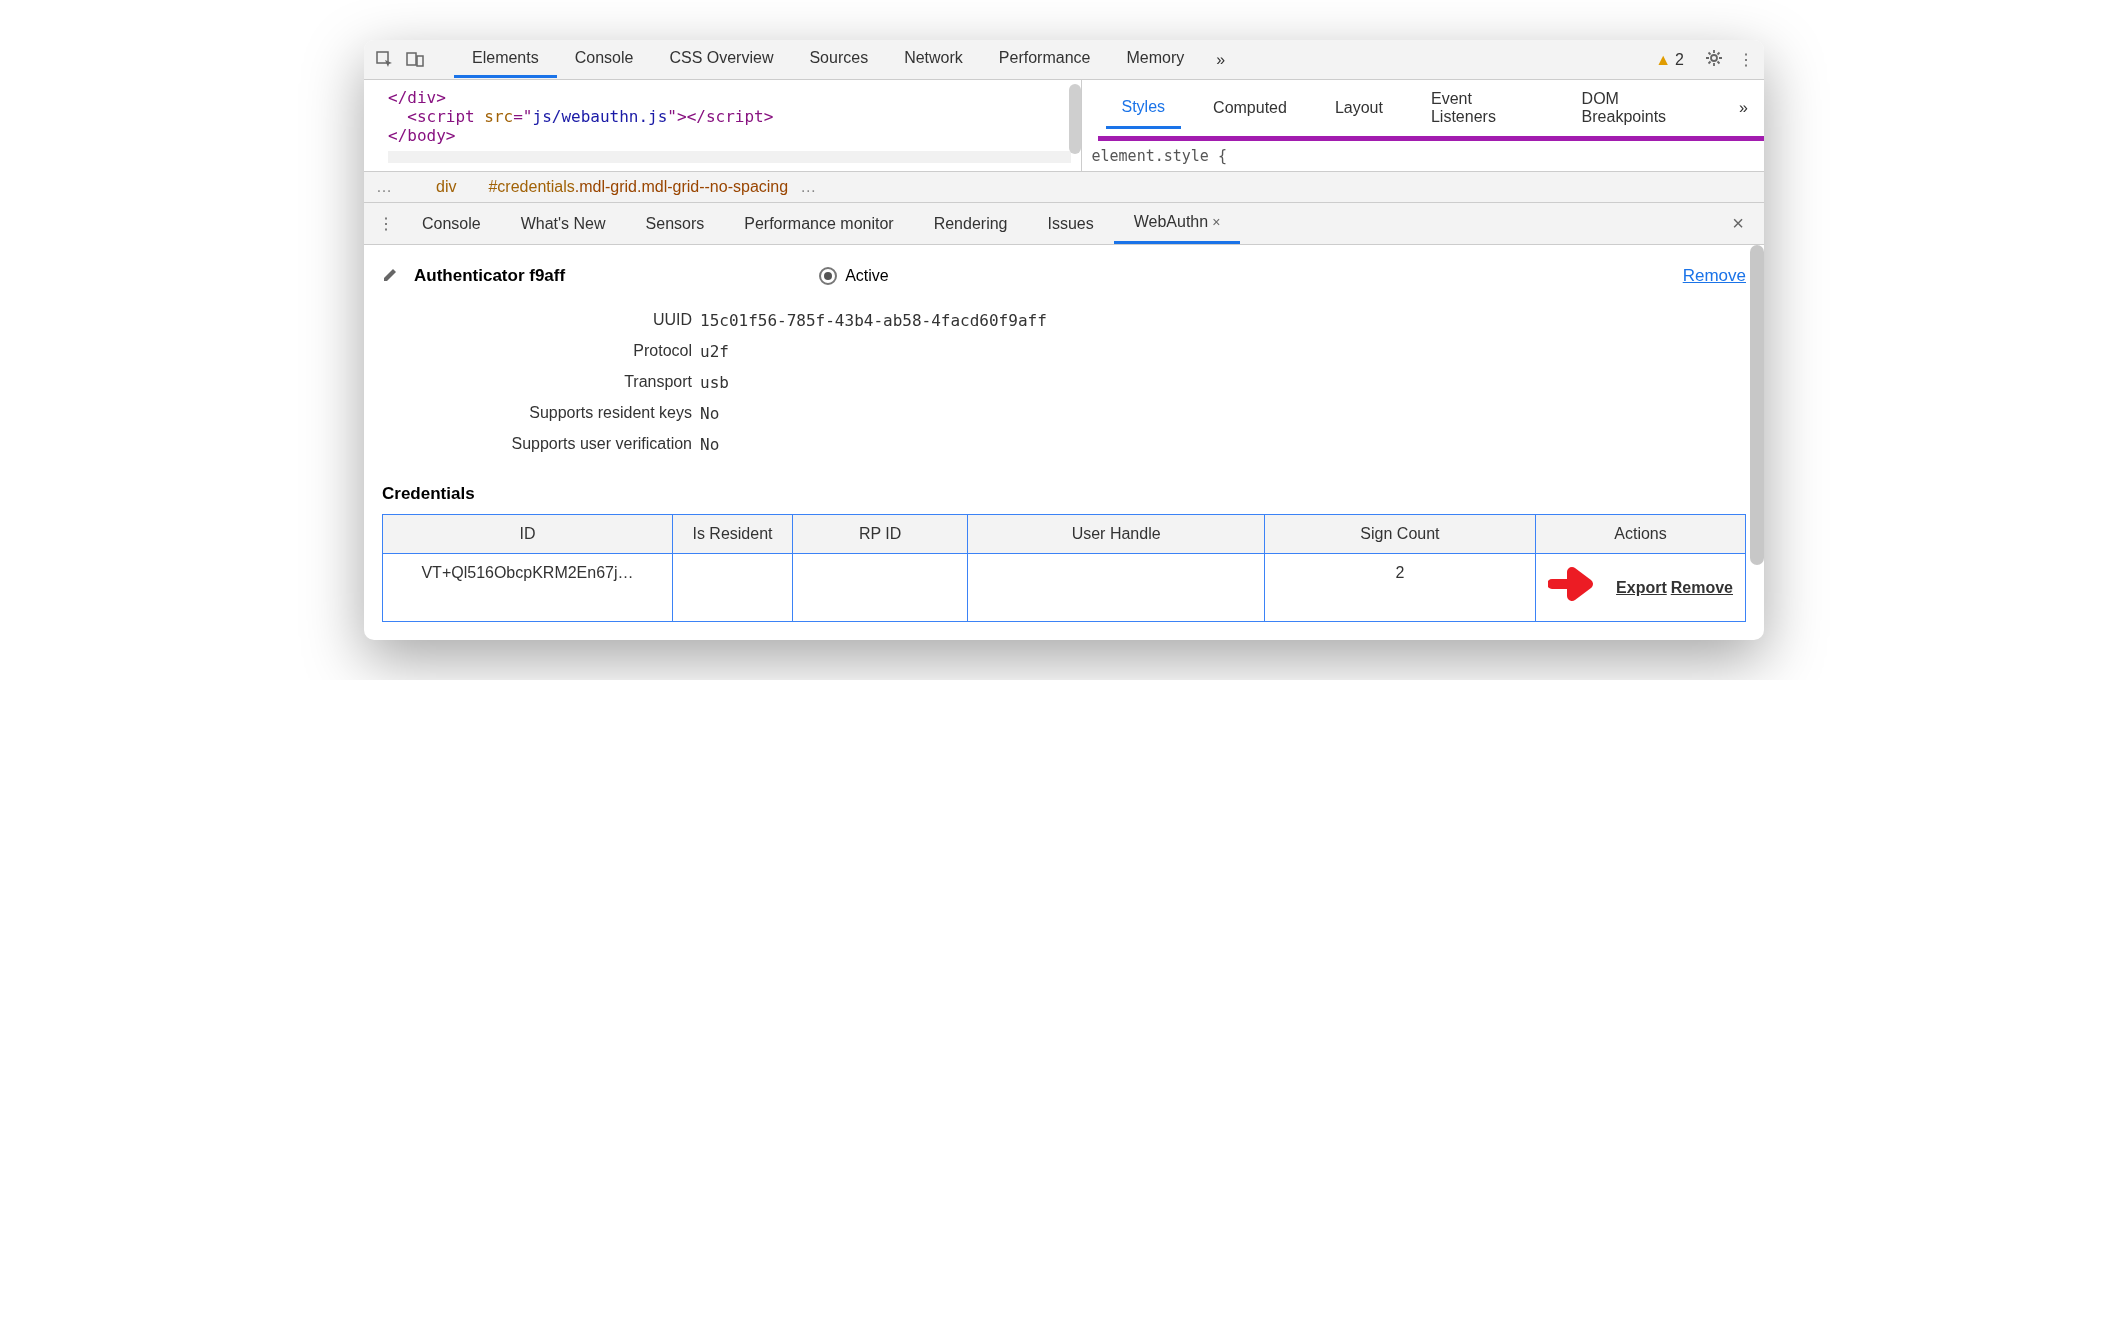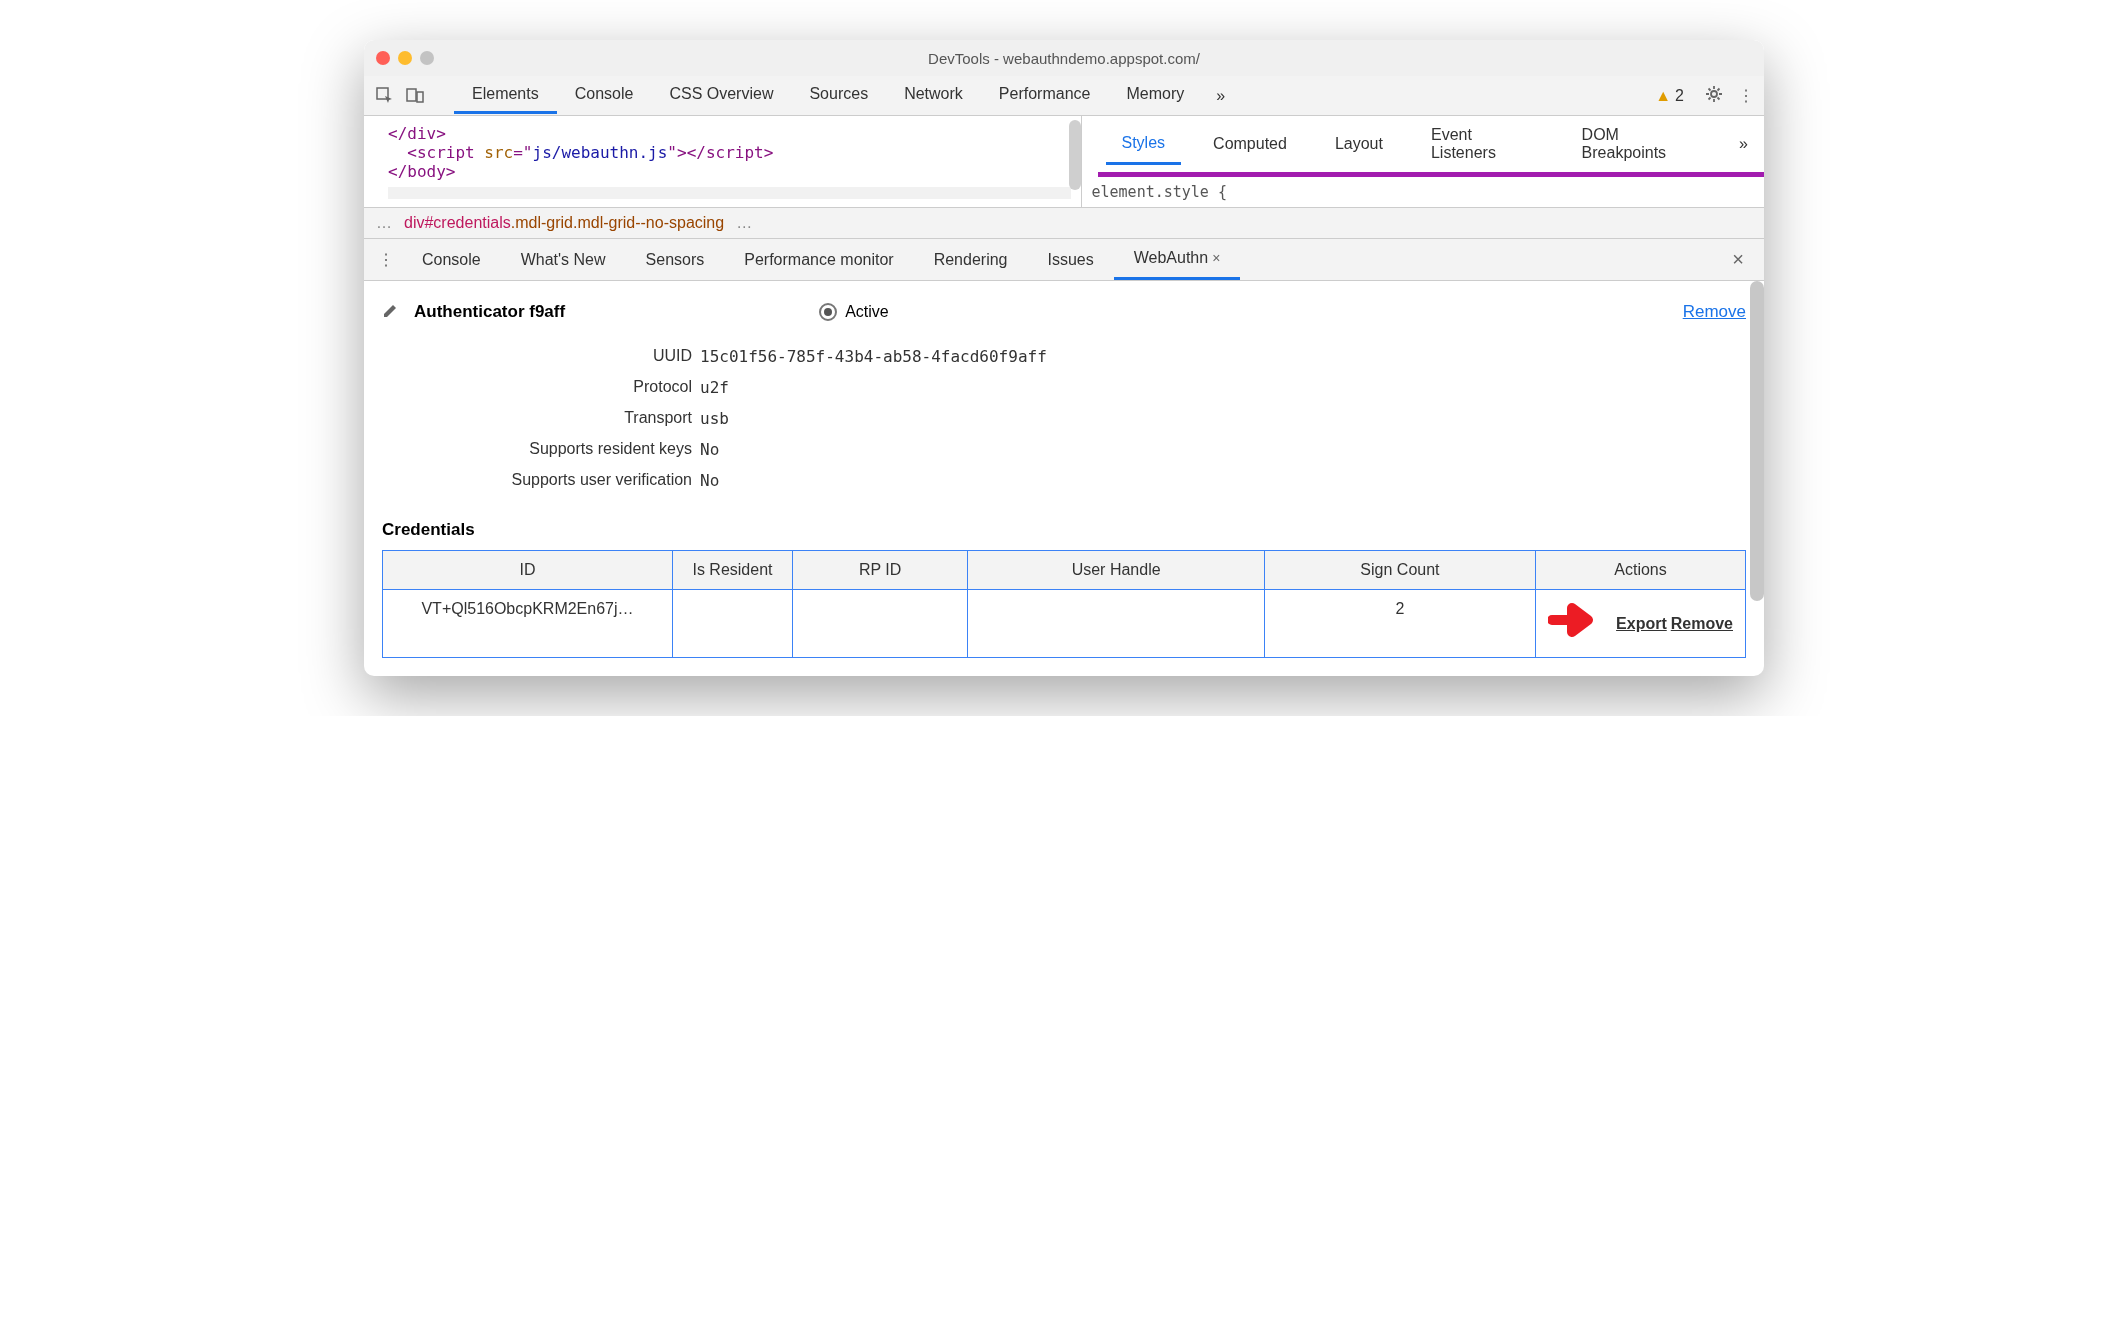--- a/index.html
+++ b/index.html
@@ -77,21 +77,21 @@
 .filter-input{flex:1;border:1px solid #ddd;border-top:none;border-left:none;padding:6px 10px;font-size:15px;font-family:inherit;color:#999;position:relative;}
 .filter-corner{font-size:9px;color:#888;line-height:4px;align-self:flex-end;padding-bottom:3px;}
 .hov-cls{display:flex;align-items:center;gap:0;font-family:Menlo,Consolas,monospace;font-size:15px;color:#333;}
 .hov-cls span{padding:6px 10px;border-left:1px solid #ddd;cursor:pointer;}
 .plus-btn{padding:4px 8px;border-left:1px solid #ddd;font-size:18px;cursor:pointer;color:#555;}
 .panel-toggle{padding:4px 8px;border-left:1px solid #ddd;display:flex;align-items:center;}
 .elstyle{font-family:Menlo,Consolas,monospace;font-size:15px;color:#555;padding:6px 10px;}
 
 .breadcrumb{background:#f3f3f3;border-bottom:1px solid #ccc;padding:6px 12px;font-size:16px;color:#444;display:flex;align-items:center;gap:12px;}
 .breadcrumb .ell{color:#888;}
-.breadcrumb .crumb .purple{color:#be185d;}
+.breadcrumb .crumb .purple{color:#a16207;margin-left:32px;}
 .breadcrumb .crumb .orange{color:#994500;}
 
 .drawer-tabs{background:#f3f3f3;border-bottom:1px solid #ccc;display:flex;align-items:center;font-size:16px;color:#333;padding:0 6px;}
 .drawer-tab{padding:10px 20px;cursor:pointer;position:relative;}
 .drawer-tab.active{border-bottom:3px solid #1a73e8;}
 .drawer-close-x{font-size:14px;margin-left:4px;color:#666;}
 .drawer-kebab{padding:0 8px;color:#666;}
 .drawer-close{margin-left:auto;padding:0 14px;font-size:20px;color:#666;cursor:pointer;}
 
 .content{padding:20px 18px 18px 18px;position:relative;}
@@ -116,28 +116,20 @@
 .arrow-annot{color:#ec1c24;font-size:30px;}
 .action-links{display:flex;gap:4px;align-items:flex-end;margin-left:auto;}
 .action-links span{font-weight:700;text-decoration:underline;cursor:pointer;}
 
 .right-sb{position:absolute;right:0;top:0;width:14px;height:320px;background:rgba(0,0,0,0.22);border-radius:7px;}
 </style>
 </head>
 <body>
 
 <div class="window">
-  <div class="titlebar">
-    <div class="traffic-lights">
-      <div class="dot red"></div>
-      <div class="dot yellow"></div>
-      <div class="dot green"></div>
-    </div>
-    <div class="titlebar-title">DevTools - webauthndemo.appspot.com/</div>
-  </div>
 
   <div class="main-toolbar">
     <div class="tb-icon">
       <svg width="20" height="20" viewBox="0 0 20 20">
           <rect x="2" y="2" width="11" height="11" fill="none" stroke="#666" stroke-width="1.5"></rect>
           <path d="M10 10 L17 13 L14 14 L13 17 Z" fill="#666"></path>
         </svg>
     </div>
     <div class="tb-icon">
       <svg width="20" height="20" viewBox="0 0 20 20">

